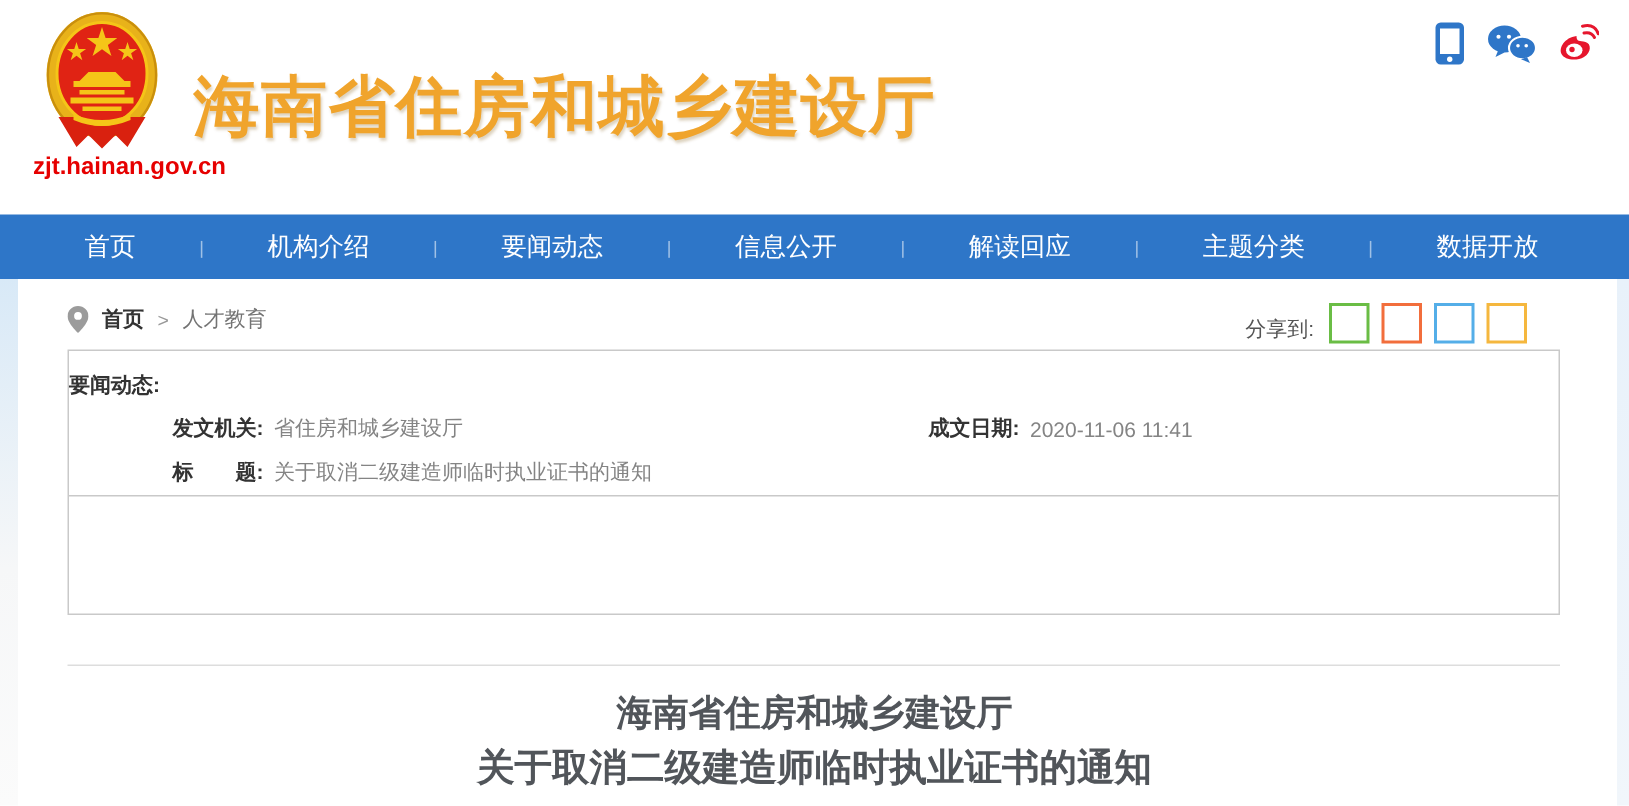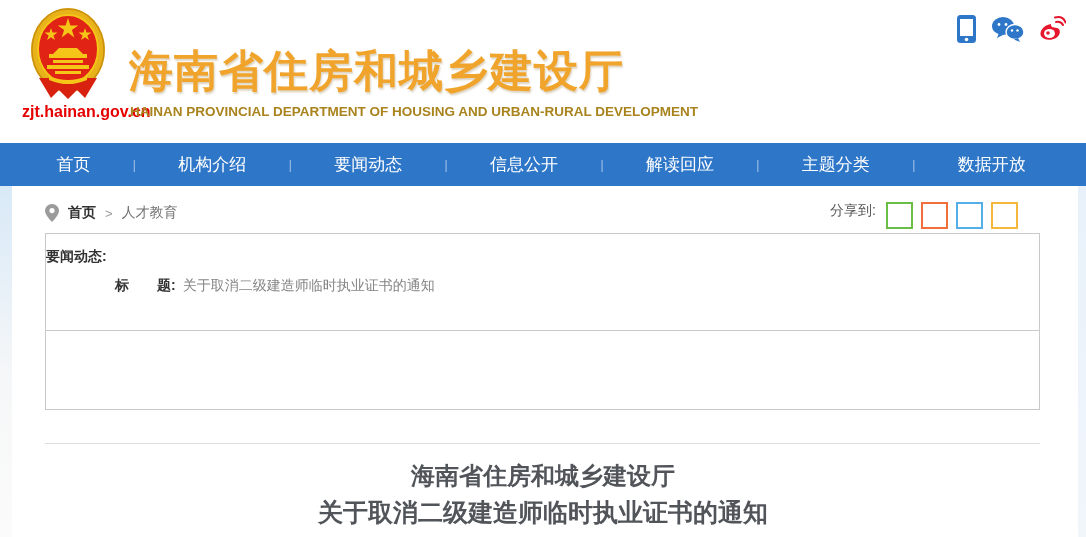--- a/index.html
+++ b/index.html
@@ -42,21 +42,21 @@
     background:linear-gradient(#d8e9f7, #f6f7f8 55%, #fbfbfb); }
   .edge-right { position:absolute; right:0; top:186px; width:8px; height:351px;
     background:linear-gradient(#e8f1fa, #f1f6fb); }
 
   
   .crumb-row { position:absolute; left:45px; top:198px; width:995px; height:34px; }
   .crumb { position:absolute; left:0; top:6px; display:flex; align-items:center; gap:9px; font-size:14px; }
   .crumb-home { font-weight:bold; color:#333; cursor:pointer; }
   .crumb-sep { color:#999; font-size:13px; }
   .crumb-cur { color:#737373; }
-  .share { position:absolute; right:22px; top:4px; display:flex; align-items:flex-start; gap:8px; }
+  .share { position:absolute; right:22px; top:4px; display:flex; align-items:flex-end; gap:8px; }
   .share-label { font-size:14px; color:#555; margin-right:2px; }
   .share-box { width:27px; height:27px; background:#fff; border:2px solid #ccc; cursor:pointer; }
 
   
   .meta-table { position:absolute; left:45px; top:233px; width:995px; height:177px;
     border:1px solid #c9c9c9; background:#fff; font-size:14px; }
   .meta-upper { height:97px; border-bottom:1px solid #c9c9c9; padding-top:8px; }
   .meta-lower { padding-top:12px; }
   .meta-row { display:flex; height:29px; align-items:center; }
   .meta-cell-l { width:573px; padding-left:69px; display:flex; align-items:center; }
@@ -92,21 +92,20 @@
         <rect x="24" y="54" width="30" height="3" fill="#f5c518"></rect>
         <rect x="18" y="59" width="42" height="4" fill="#f5c518"></rect>
         <path d="M24 48 L30 42 L48 42 L54 48 Z" fill="#f5c518"></path>
         <rect x="26" y="65" width="26" height="3" fill="#f5c518"></rect>
         <path d="M20 70 q19 8 38 0 l0 4 q-19 8 -38 0 Z" fill="#f5c518"></path>
       </svg>
     </div>
     <div class="site-url">zjt.hainan.gov.cn</div>
 
     <div class="site-title">海南省住房和城乡建设厅</div>
-    <div class="site-subtitle">HAINAN PROVINCIAL DEPARTMENT OF HOUSING AND URBAN-RURAL DEVELOPMENT</div>
 
     <div class="quick-icons">
       <span class="qicon">
         <svg width="21" height="30" viewBox="0 0 21 30">
           <rect x="1" y="1" width="19" height="28" rx="3.5" fill="#2e76c8"></rect>
           <rect x="4" y="5" width="13" height="17" fill="#ffffff"></rect>
           <circle cx="10.5" cy="25.5" r="1.8" fill="#ffffff"></circle>
         </svg>
       </span>
       <span class="qicon">
@@ -176,20 +175,30 @@
 
   <div class="meta-table">
     <div class="meta-upper">
       <div class="meta-row">
         <div class="meta-cell-r">
           <span class="meta-label">要闻动态:</span>
           <span class="meta-value"></span>
         </div>
       </div>
       <div class="meta-row">
+        <div class="meta-cell-l">
+          <span class="meta-label">发文机关:</span>
+          <span class="meta-value">省住房和城乡建设厅</span>
+        </div>
+        <div class="meta-cell-r">
+          <span class="meta-label">成文日期:</span>
+          <span class="meta-value">2020-11-06 11:41</span>
+        </div>
+      </div>
+      <div class="meta-row">
         <div class="meta-cell-l" style="width:900px;">
           <span class="meta-label">标　　题:</span>
           <span class="meta-value">关于取消二级建造师临时执业证书的通知</span>
         </div>
       </div>
     </div>
   </div>
 
   <div class="doc-rule"></div>
   <div class="doc-title">

